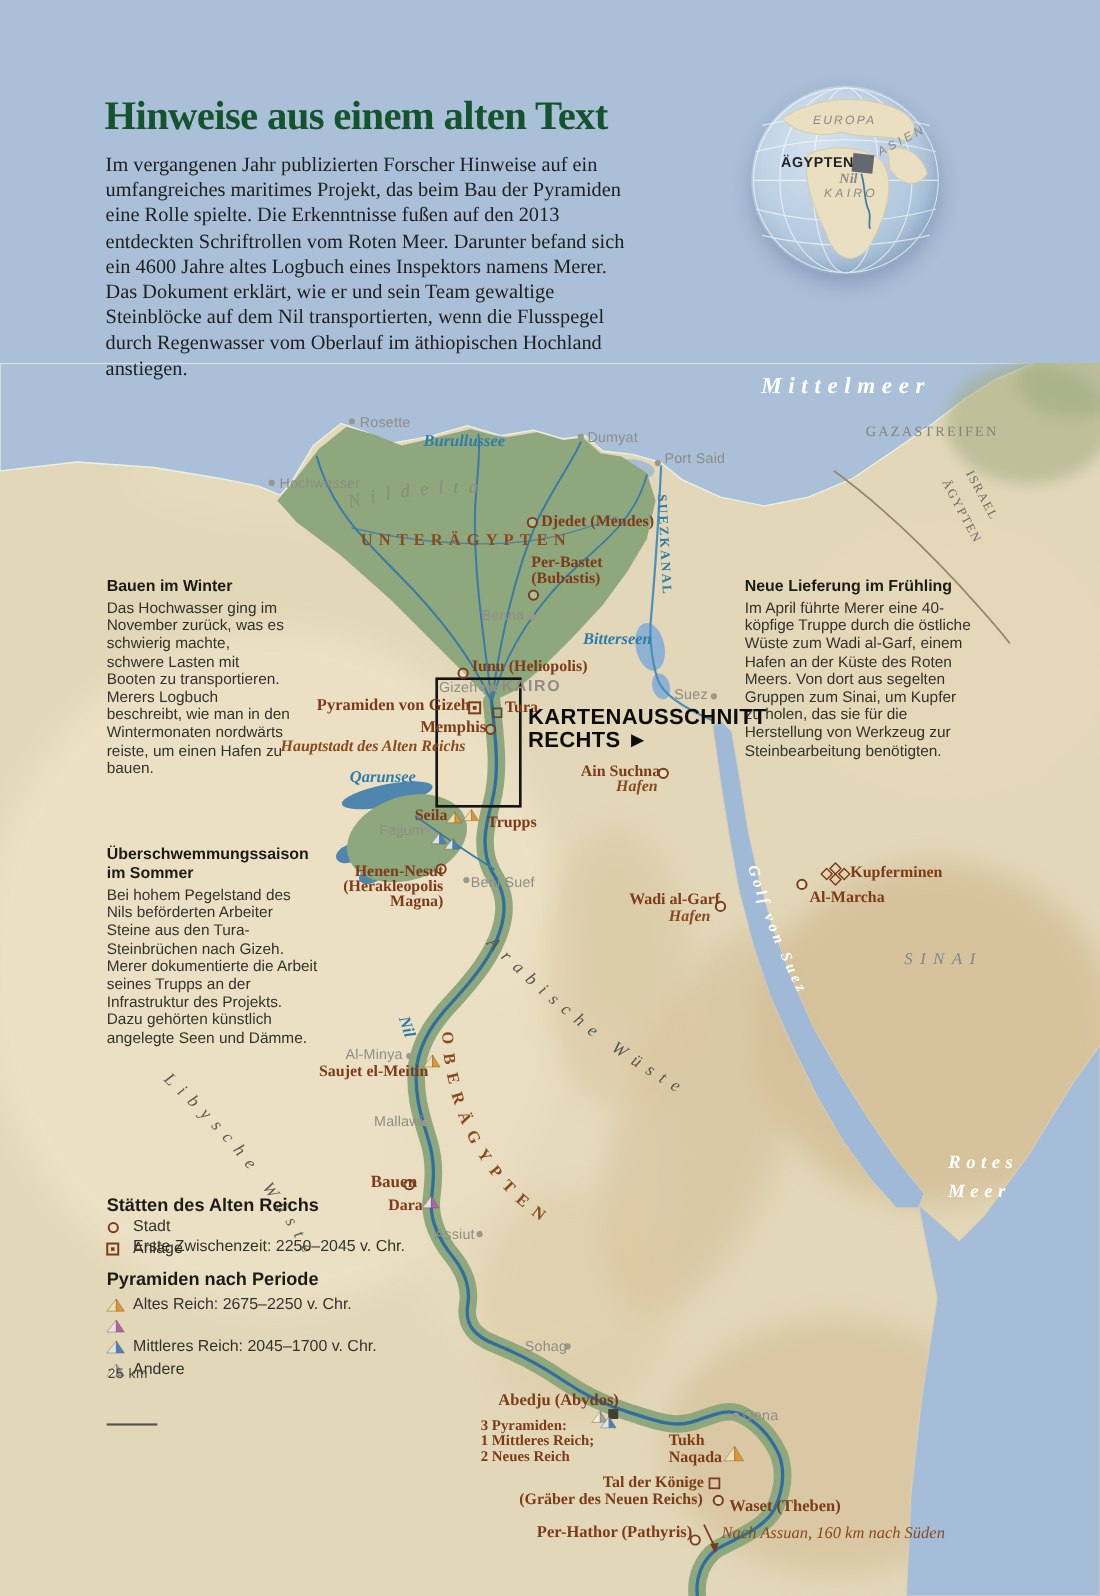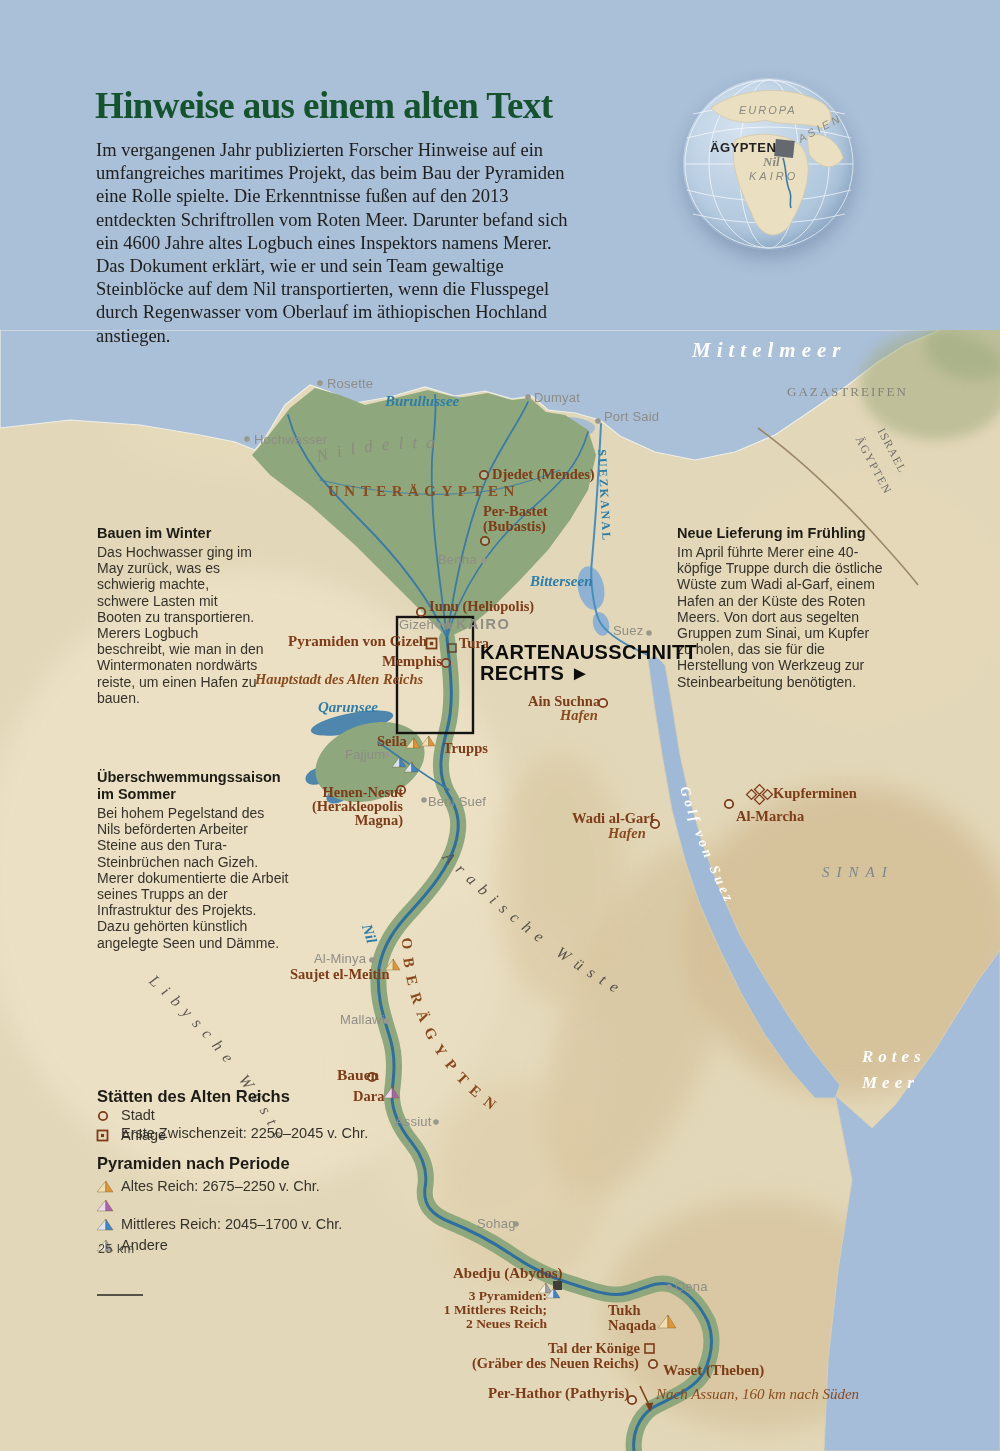--- a/index.html
+++ b/index.html
@@ -250,21 +250,21 @@
   <span class="glbl" style="left:113px;top:44px;transform:rotate(-28deg);letter-spacing:3px;font-style:italic">ASIEN</span>
   <span class="glbl" style="left:27px;top:62px;color:#222;font-weight:700;font-size:13px;letter-spacing:0.5px">ÄGYPTEN</span>
   <span class="glbl water" style="left:80px;top:76px;font-size:13px;letter-spacing:0">Nil</span>
   <span class="glbl" style="left:66px;top:92px;letter-spacing:3px;font-style:italic">KAIRO</span>
 </div>
 
 <div class="lbl h-title" style="left:95px;top:84px">Hinweise aus einem alten Text</div>
 <div class="lbl h-intro" style="left:96px;top:139px">Im vergangenen Jahr publizierten Forscher Hinweise auf ein umfangreiches maritimes Projekt, das beim Bau der Pyramiden eine Rolle spielte. Die Erkenntnisse fußen auf den 2013 entdeckten Schriftrollen vom Roten Meer. Darunter befand sich ein 4600 Jahre altes Logbuch eines Inspektors namens Merer. Das Dokument erklärt, wie er und sein Team gewaltige Steinblöcke auf dem Nil transportierten, wenn die Flusspegel durch Regenwasser vom Oberlauf im äthiopischen Hochland anstiegen.</div>
 
 <div class="lbl note-t" style="left:97px;top:525px;width:180px">Bauen im Winter</div>
-<div class="lbl note-b" style="left:97px;top:544px;width:168px">Das Hochwasser ging im May zurück, was es schwierig machte, schwere Lasten mit Booten zu transportieren. Merers Logbuch beschreibt, wie man in den Wintermonaten nordwärts reiste, um einen Hafen zu bauen.</div>
+<div class="lbl note-b" style="left:97px;top:544px;width:168px">Das Hochwasser ging im November zurück, was es schwierig machte, schwere Lasten mit Booten zu transportieren. Merers Logbuch beschreibt, wie man in den Wintermonaten nordwärts reiste, um einen Hafen zu bauen.</div>
 
 <div class="lbl note-t" style="left:677px;top:525px;width:240px">Neue Lieferung im Frühling</div>
 <div class="lbl note-b" style="left:677px;top:544px;width:206px">Im April führte Merer eine 40-köpfige Truppe durch die östliche Wüste zum Wadi al-Garf, einem Hafen an der Küste des Roten Meers. Von dort aus segelten Gruppen zum Sinai, um Kupfer zu holen, das sie für die Herstellung von Werkzeug zur Steinbearbeitung benötigten.</div>
 
 <div class="lbl note-t" style="left:97px;top:769px;width:190px">Überschwemmungssaison im Sommer</div>
 <div class="lbl note-b" style="left:97px;top:805px;width:192px">Bei hohem Pegelstand des Nils beförderten Arbeiter Steine aus den Tura-Steinbrüchen nach Gizeh. Merer dokumentierte die Arbeit seines Trupps an der Infrastruktur des Projekts. Dazu gehörten künstlich angelegte Seen und Dämme.</div>
 
 <div class="lbl waterw" style="left:692px;top:338px;font-size:21px;letter-spacing:6px">Mittelmeer</div>
 <div class="lbl waterw pre" style="left:862px;top:1044px;font-size:17px;letter-spacing:5px;line-height:26px">Rotes
 Meer</div>
@@ -311,21 +311,21 @@
 (Herakleopolis
 Magna)</div>
 <div class="lbl site" style="left:572px;top:810px">Wadi al-Garf</div>
 <div class="lbl itl" style="left:608px;top:825px">Hafen</div>
 <div class="lbl site" style="left:773px;top:785px">Kupferminen</div>
 <div class="lbl site" style="left:736px;top:808px">Al-Marcha</div>
 <div class="lbl site" style="left:290px;top:966px">Saujet el-Meitin</div>
 <div class="lbl site" style="left:337px;top:1066px;font-size:15.5px">Bauen</div>
 <div class="lbl site" style="left:353px;top:1088px">Dara</div>
 <div class="lbl site" style="left:453px;top:1265px;font-size:15px">Abedju (Abydos)</div>
-<div class="lbl site pre" style="left:437px;top:1289px;width:110px;text-align:right;font-size:13.5px;line-height:13.8px">3 Pyramiden:
+<div class="lbl site pre" style="left:437px;top:1289px;width:110px;font-size:13.5px;line-height:13.8px">3 Pyramiden:
 1 Mittleres Reich;
 2 Neues Reich</div>
 <div class="lbl site" style="left:608px;top:1302px">Tukh</div>
 <div class="lbl site" style="left:608px;top:1317px">Naqada</div>
 <div class="lbl site" style="left:548px;top:1340px">Tal der Könige</div>
 <div class="lbl site" style="left:472px;top:1355px">(Gräber des Neuen Reichs)</div>
 <div class="lbl site" style="left:663px;top:1362px;font-size:15px">Waset (Theben)</div>
 <div class="lbl site" style="left:488px;top:1385px;font-size:15px">Per-Hathor (Pathyris)</div>
 <div class="lbl itl" style="left:656px;top:1386px;font-weight:400;font-size:15px">Nach Assuan, 160 km nach Süden</div>
 

